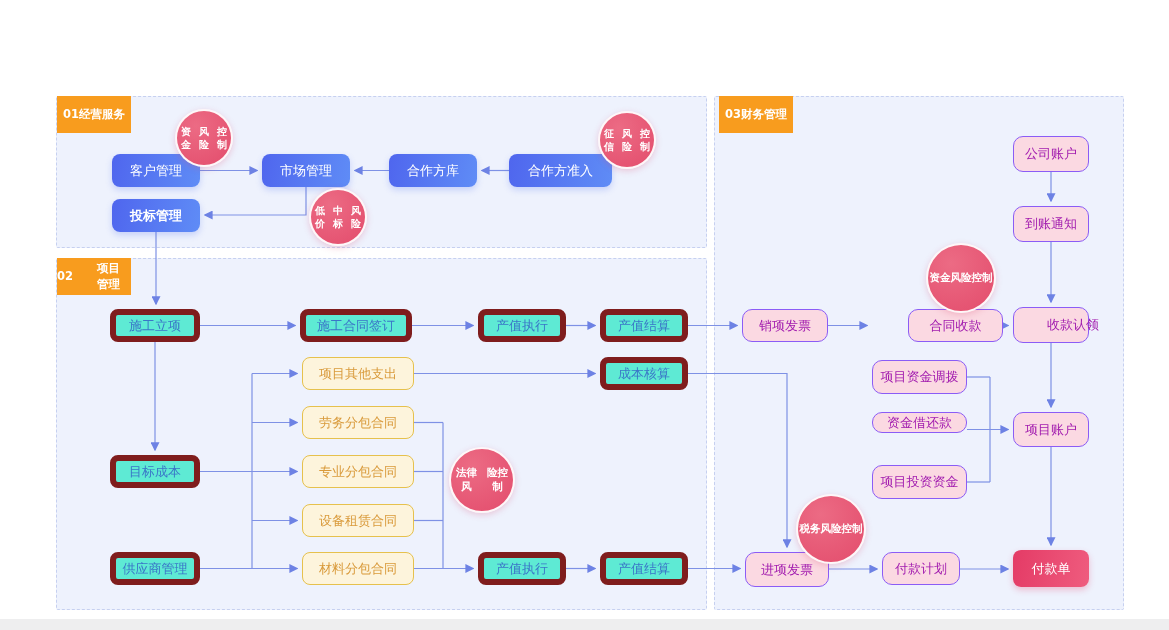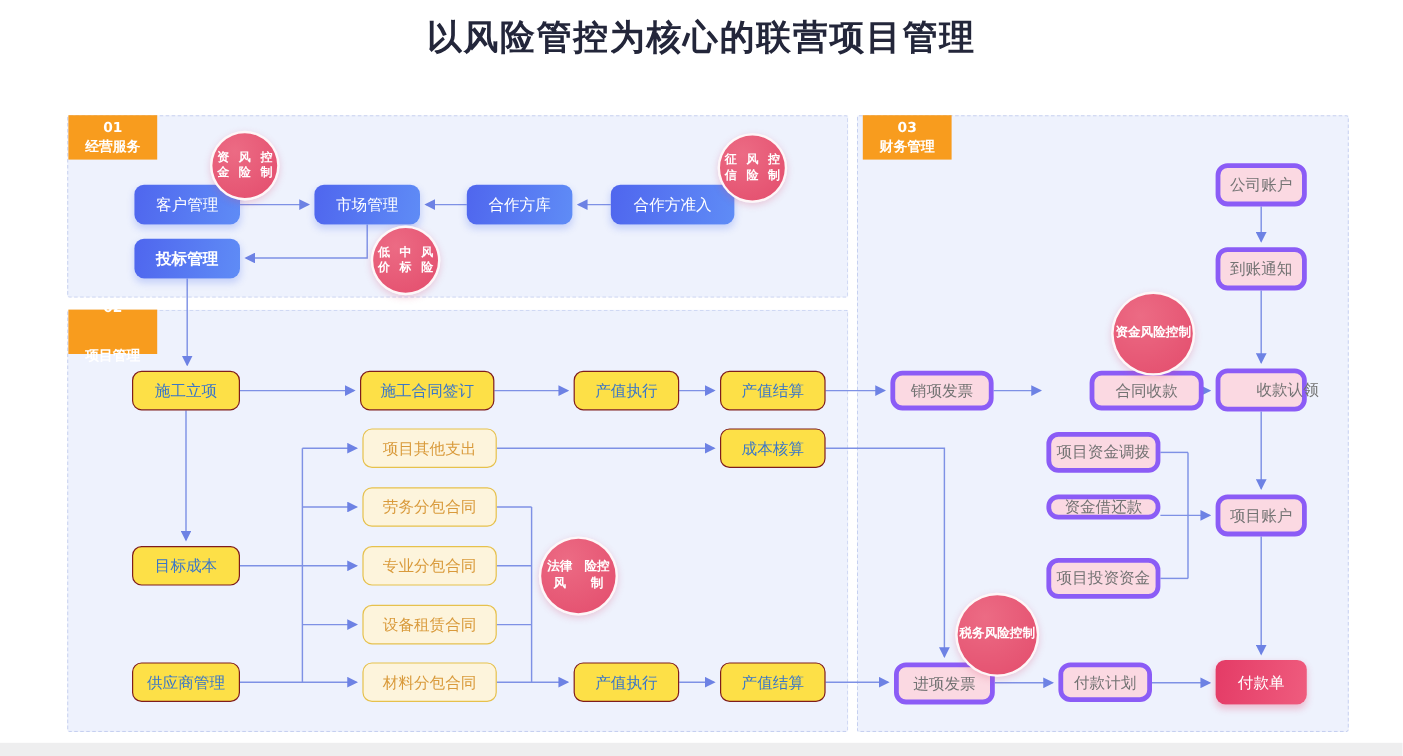--- a/index.html
+++ b/index.html
@@ -9,34 +9,34 @@
   }
   .page-title{
     position:absolute;left:0;top:12px;width:100%;margin:0;
     text-align:center;font-size:29px;font-weight:600;color:#23263a;letter-spacing:1.5px;
   }
   .panel{
     position:absolute;background:#eef2fd;border:1px dashed #c6d0f0;border-radius:2px;
   }
   .badge{
     position:absolute;width:74px;height:37px;background:#f89c1e;color:#ffffff;
-    display:flex;flex-direction:column;align-items:center;justify-content:center;
+    display:flex;flex-direction:row;align-items:center;justify-content:center;
     font-size:11.5px;font-weight:700;line-height:1.35;z-index:5;
   }
   .node{
     position:absolute;display:flex;align-items:center;justify-content:center;
     font-size:13px;border-radius:8px;box-sizing:border-box;white-space:nowrap;z-index:3;
   }
   .node.solid-blue{
     background:linear-gradient(100deg,#4f66ee,#5f8cf6);color:#ffffff;
     box-shadow:0 3px 6px rgba(80,110,240,.25);
   }
-  .node.blue{background:#fde047;border:1px solid #7f1d1d;color:#3a76c8;}
+  .node.blue{background:#5eead4;border:6px solid #7f1d1d;color:#3a76c8;}
   .node.yellow{background:#fdf4dc;border:1px solid #e6c14d;color:#d99a3b;}
-  .node.pink{background:#fbd9e2;border:4px solid #8b5cf6;color:#737373;border-radius:10px;}
+  .node.pink{background:#fbd9e2;border:1px solid #8b5cf6;color:#a21caf;border-radius:10px;}
   .node.solid-pink{
     background:linear-gradient(100deg,#e43b66,#ef5c7e);color:#ffffff;border-radius:8px;
     box-shadow:0 3px 6px rgba(230,70,110,.3);
   }
   .risk-circle{
     position:absolute;border-radius:50%;
     background:radial-gradient(circle at 35% 28%,#ec6b84,#e34c6c);
     border:2px solid rgba(255,255,255,.95);
     color:#ffffff;font-weight:700;z-index:6;
     display:flex;flex-direction:row;align-items:center;justify-content:center;
@@ -44,21 +44,20 @@
     box-shadow:0 2px 6px rgba(220,70,110,.25);
   }
   .wires{position:absolute;left:0;top:0;z-index:2;}
   .bottom-bar{position:absolute;left:0;bottom:0;width:100%;height:11px;background:#eeeeef;z-index:1;}
 </style>
 </head>
 <body>
 
 <div class="stage">
 
-  <h1 class="page-title">以风险管控为核心的联营项目管理</h1>
 
   <div class="panel" style="left:56px;top:96px;width:649px;height:150px;"></div>
   <div class="panel" style="left:56px;top:258px;width:649px;height:350px;"></div>
   <div class="panel" style="left:714px;top:96px;width:408px;height:512px;"></div>
 
   <div class="badge" style="left:57px;top:96px;">
     <span>01</span>
     <span>经营服务</span>
   </div>
   <div class="badge" style="left:57px;top:258px;gap:24px;">

